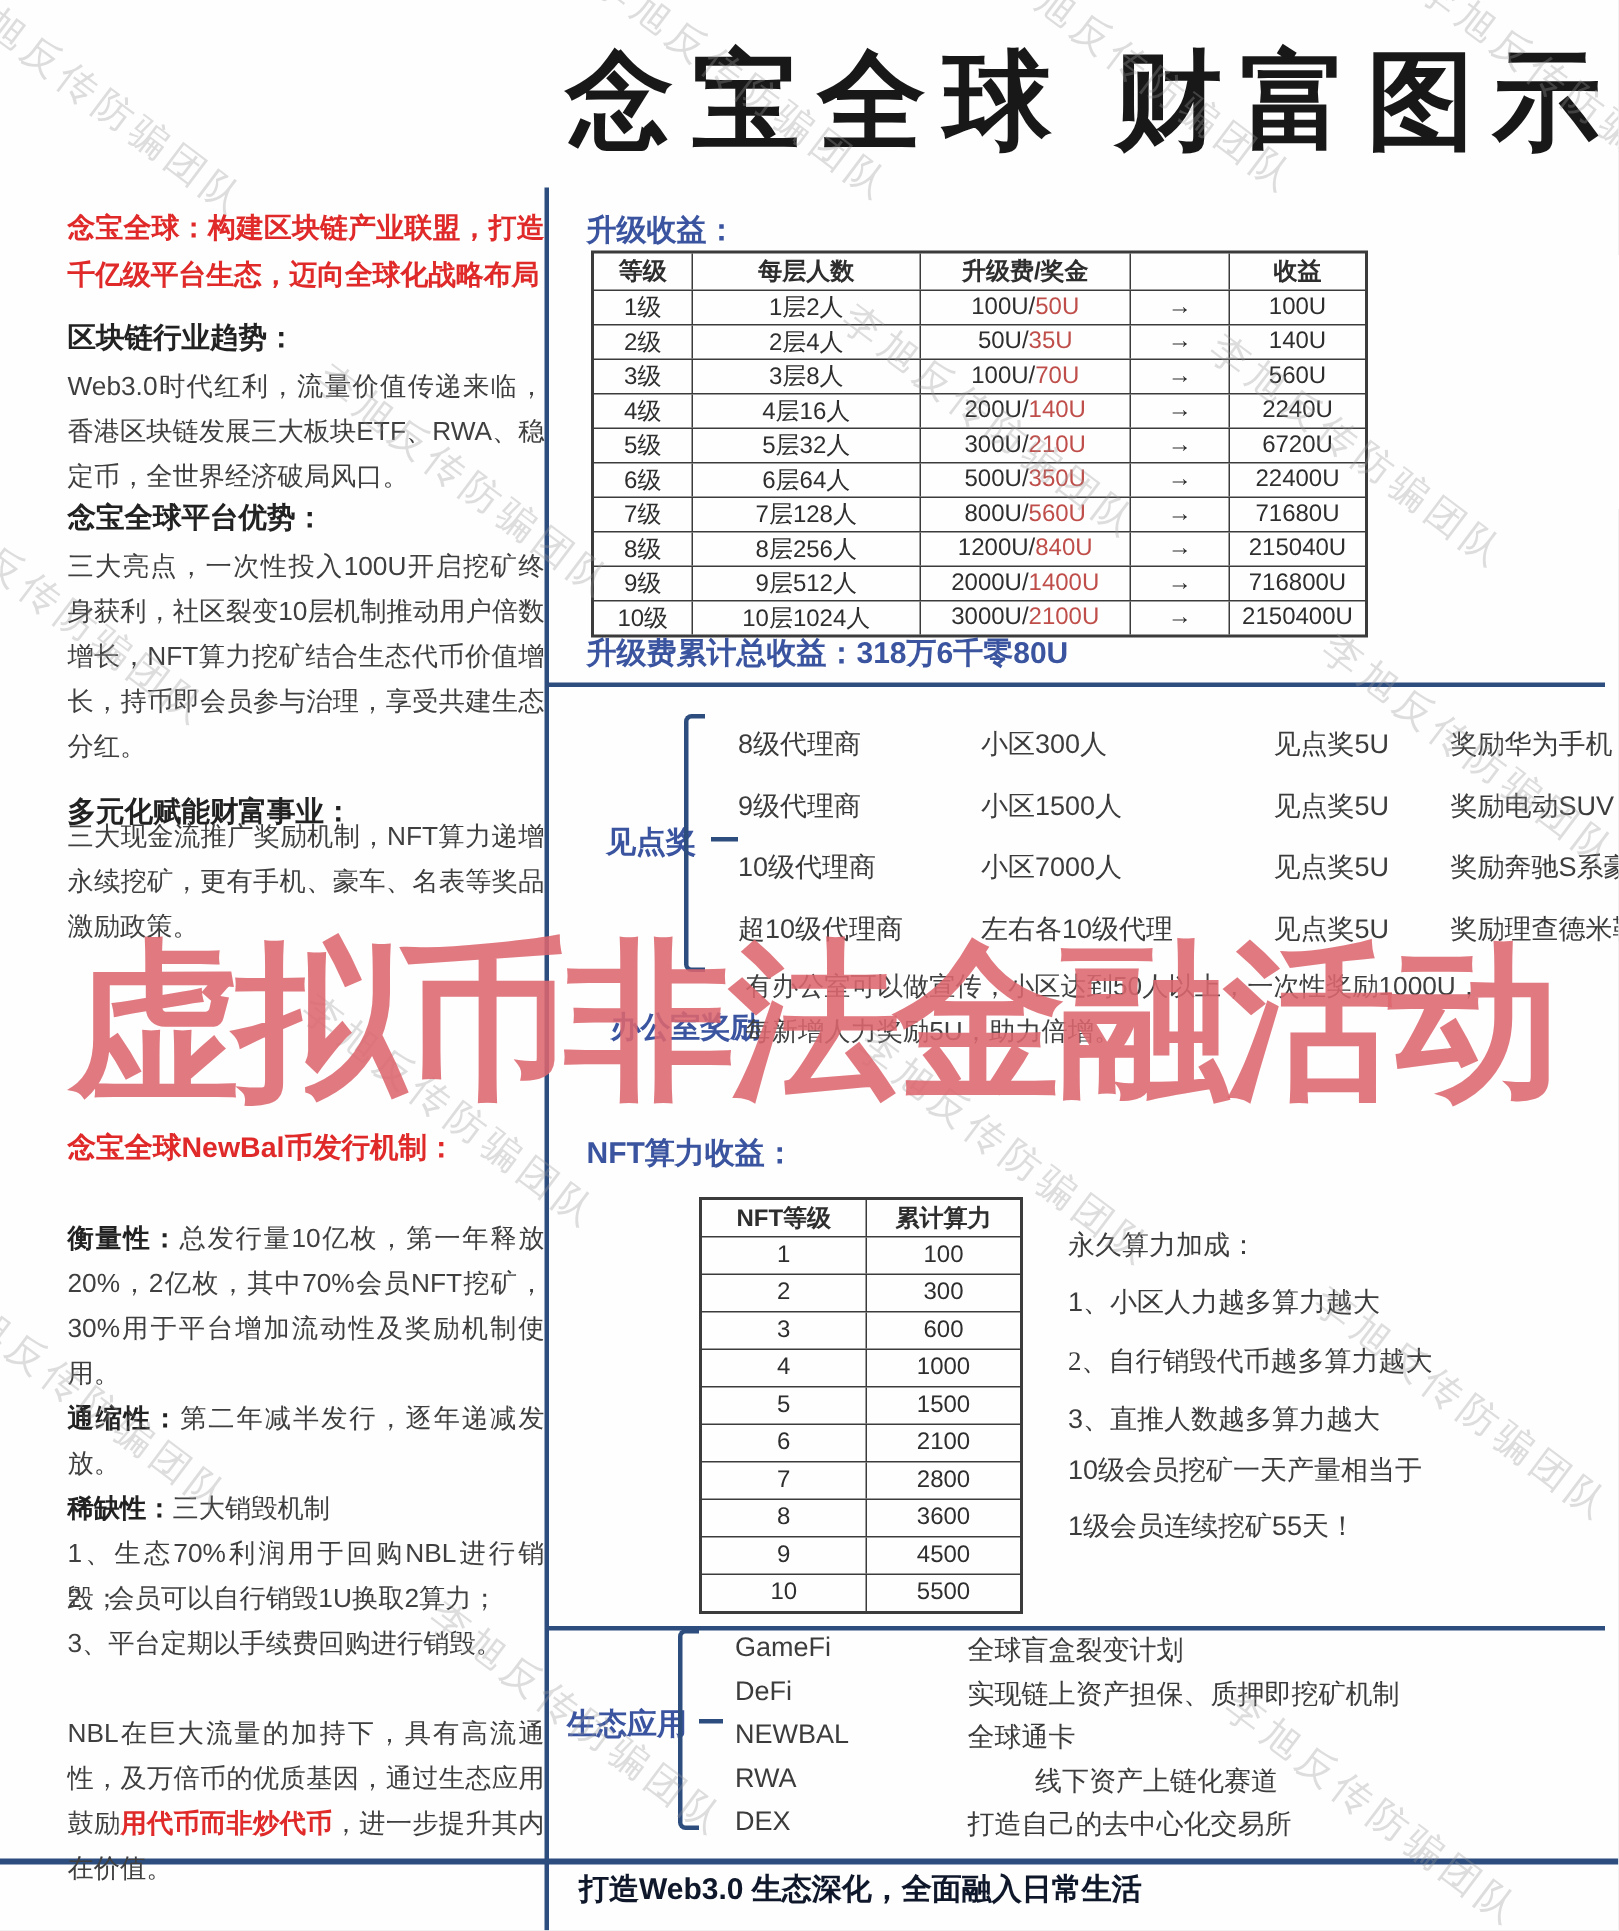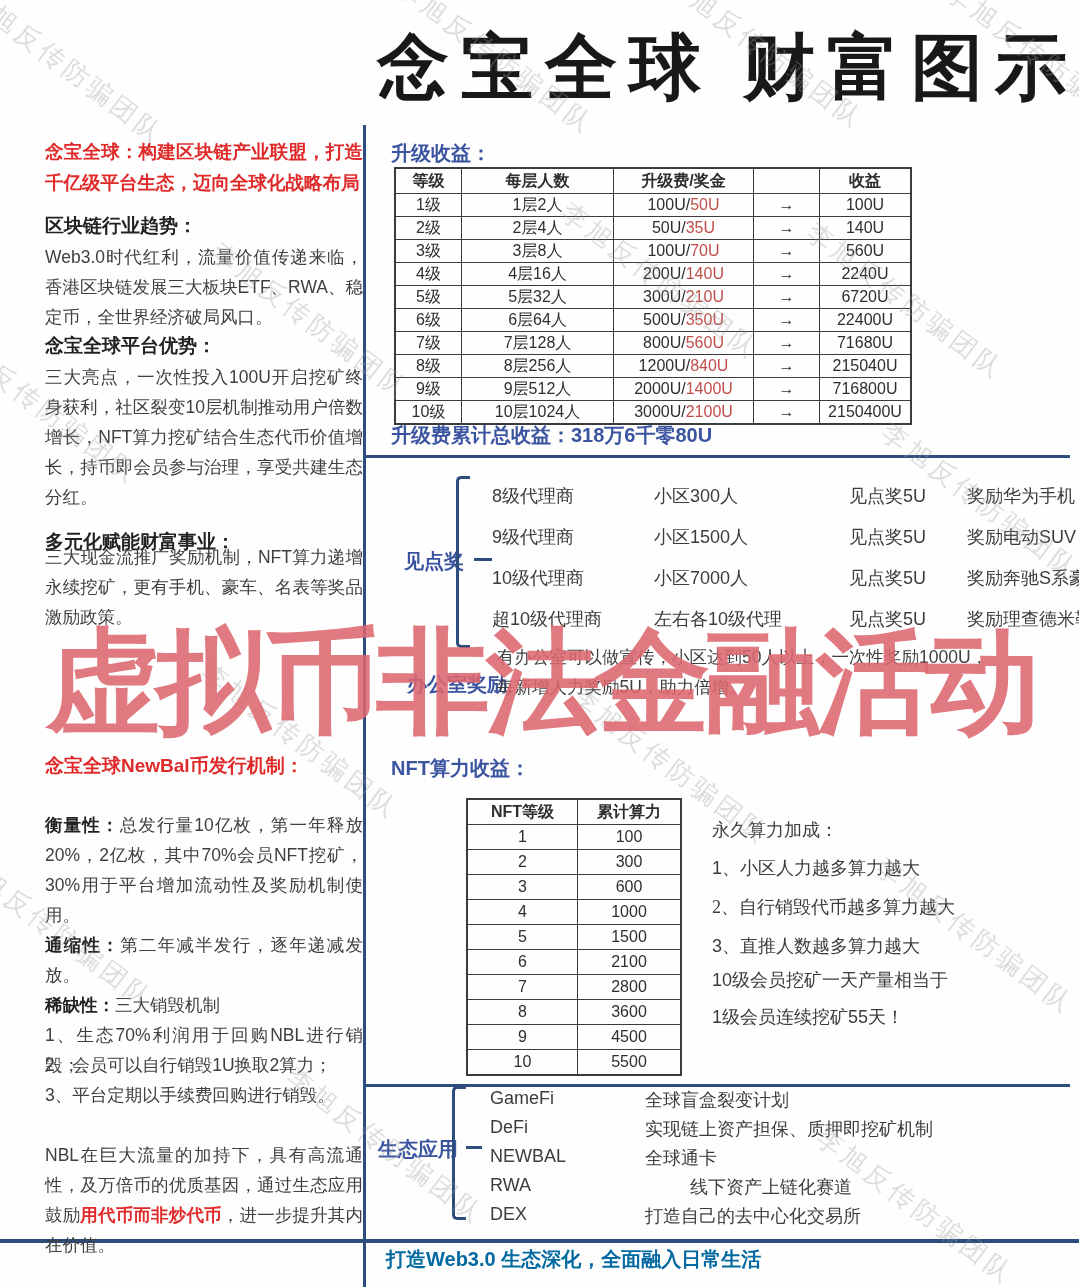--- a/index.html
+++ b/index.html
@@ -43,21 +43,21 @@
   .office-text{position:absolute;left:497px;width:560px;font-size:17.5px;line-height:30px;color:#3f3f3f;z-index:2;}
   .ntable{position:absolute;left:466px;top:798px;border:2px solid #3b3b3b;z-index:2;}
   .nrow{display:flex;height:24px;border-bottom:1.5px solid #3b3b3b;}
   .nrow.hdr{font-weight:700;}
   .nrow:last-child{border-bottom:none;}
   .nc{box-sizing:border-box;display:flex;align-items:center;justify-content:center;font-size:16px;color:#2e2e2e;}
   .n1{width:110px;border-right:1.5px solid #3b3b3b;} .n2{width:102px;}
   .rtext{position:absolute;left:712px;font-size:18px;color:#3c3c3c;z-index:2;white-space:nowrap;}
   .erow{position:absolute;left:490px;display:flex;font-size:18px;color:#3c3c3c;z-index:2;white-space:nowrap;}
   .en{width:155px;}
-  .footer{position:absolute;left:386px;top:1246px;font-size:20px;font-weight:700;color:#0369a1;z-index:2;}
+  .footer{position:absolute;left:386px;top:1246px;font-size:20px;font-weight:700;color:#0f172a;z-index:2;}
   
   .overlay{position:absolute;left:46px;top:614px;z-index:6;font-size:114px;font-weight:900;
            letter-spacing:-4px;line-height:1.2;color:rgba(221,103,110,.88);white-space:nowrap;
            pointer-events:none;}
 </style>
 </head>
 <body>
 
 <div class="page">
 

